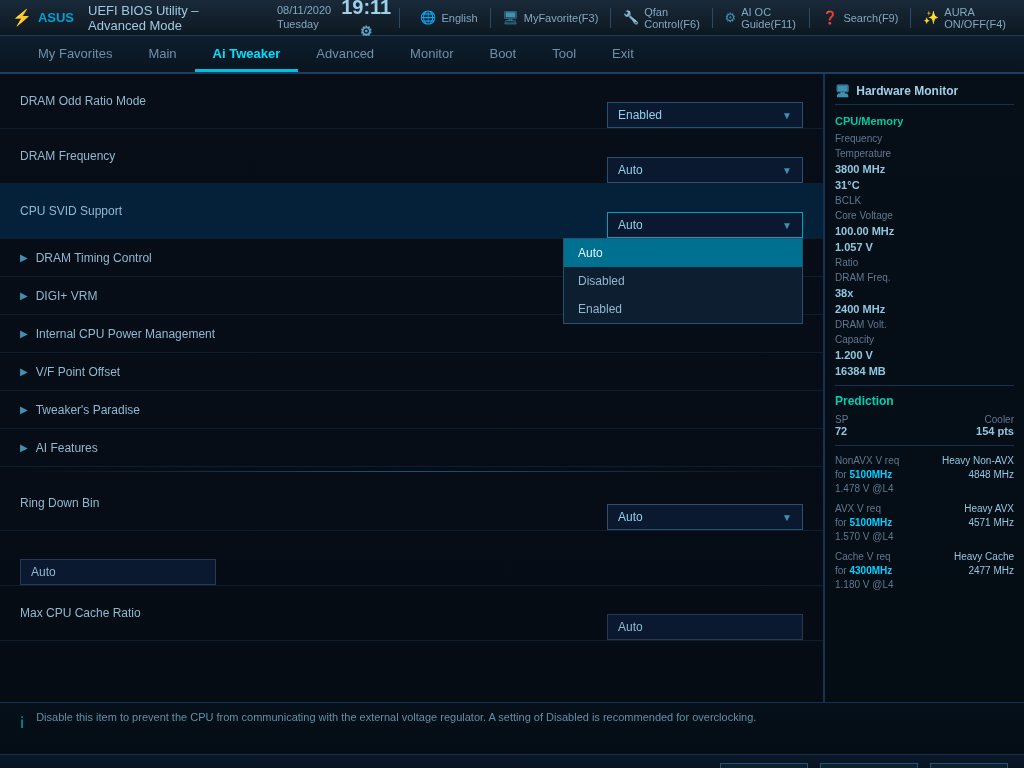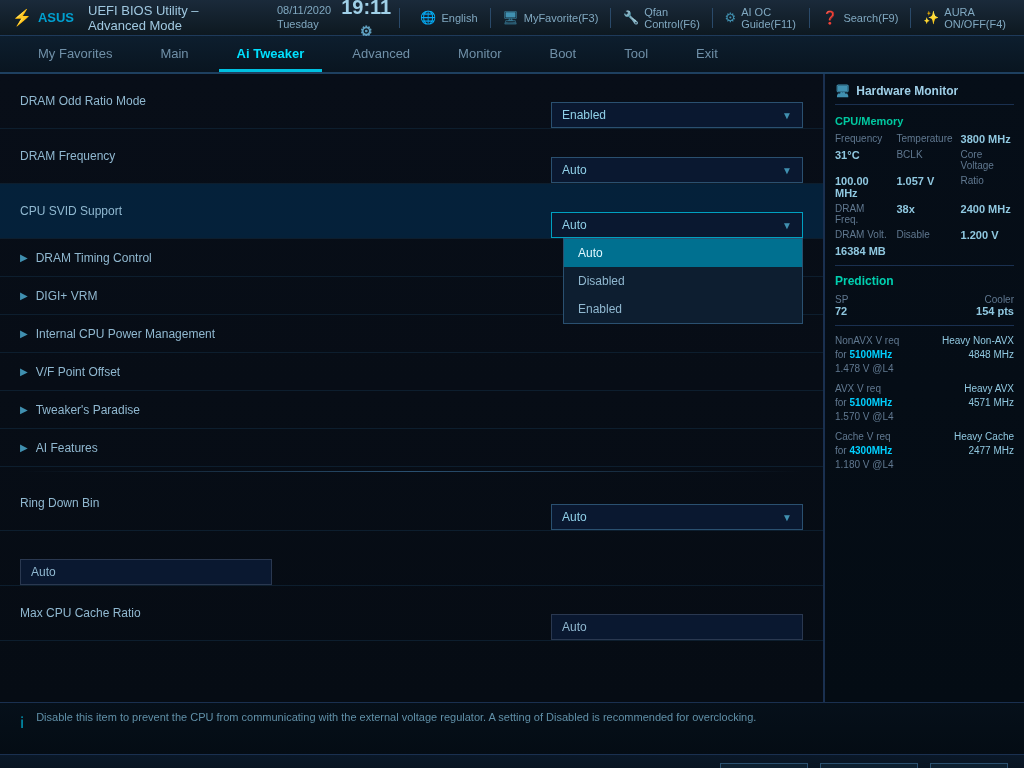--- a/index.html
+++ b/index.html
@@ -88,21 +88,21 @@
     }
     .gear-icon { font-size: 14px; color: #60a0c0; cursor: pointer; }
 
     
     .nav-bar {
       background: linear-gradient(180deg, #0d1e2e 0%, #091520 100%);
       height: 38px;
       display: flex;
       align-items: center;
       padding: 0 20px;
-      gap: 12px;
+      gap: 0;
       border-bottom: 2px solid #1e4060;
       position: relative;
       z-index: 10;
     }
     .nav-item {
       padding: 8px 18px;
       font-size: 13px;
       color: #7090a8;
       cursor: pointer;
       border-bottom: 3px solid transparent;
@@ -152,21 +152,21 @@
     .setting-label.expandable {
       display: flex;
       align-items: center;
       gap: 8px;
     }
     .expand-arrow {
       color: #4090b0;
       font-size: 10px;
     }
     .setting-value-wrapper {
-      width: 252px;
+      width: 196px;
       margin-top: 28px;
     }
     .setting-dropdown {
       width: 100%;
       background: #0a1830;
       border: 1px solid #2a5070;
       color: #90d0e8;
       font-size: 12px;
       padding: 5px 10px;
       display: flex;
@@ -226,21 +226,21 @@
     .monitor-icon { color: #4090b0; }
 
     .hw-section-title {
       color: #00c8a0;
       font-size: 11px;
       font-weight: bold;
       margin: 8px 0 6px;
     }
     .hw-grid {
       display: grid;
-      grid-template-columns: 1fr 1fr 1fr;
+      grid-template-columns: 1fr;
       gap: 4px 8px;
       margin-bottom: 8px;
     }
     .hw-item-label {
       color: #607890;
       font-size: 10px;
     }
     .hw-item-value {
       color: #90c8e0;
       font-size: 11px;
@@ -515,21 +515,21 @@
       <div class="hw-item-label">Core Voltage</div>
       <div class="hw-item-value">100.00 MHz</div>
       <div class="hw-item-value">1.057 V</div>
 
       <div class="hw-item-label">Ratio</div>
       <div class="hw-item-label">DRAM Freq.</div>
       <div class="hw-item-value">38x</div>
       <div class="hw-item-value">2400 MHz</div>
 
       <div class="hw-item-label">DRAM Volt.</div>
-      <div class="hw-item-label">Disable</div>
+      <div class="hw-item-label">Capacity</div>
       <div class="hw-item-value">1.200 V</div>
       <div class="hw-item-value">16384 MB</div>
     </div>
 
     <div class="hw-divider"></div>
 
     <div class="hw-pred-title">Prediction</div>
 
     <div class="hw-pred-row">
       <div>

